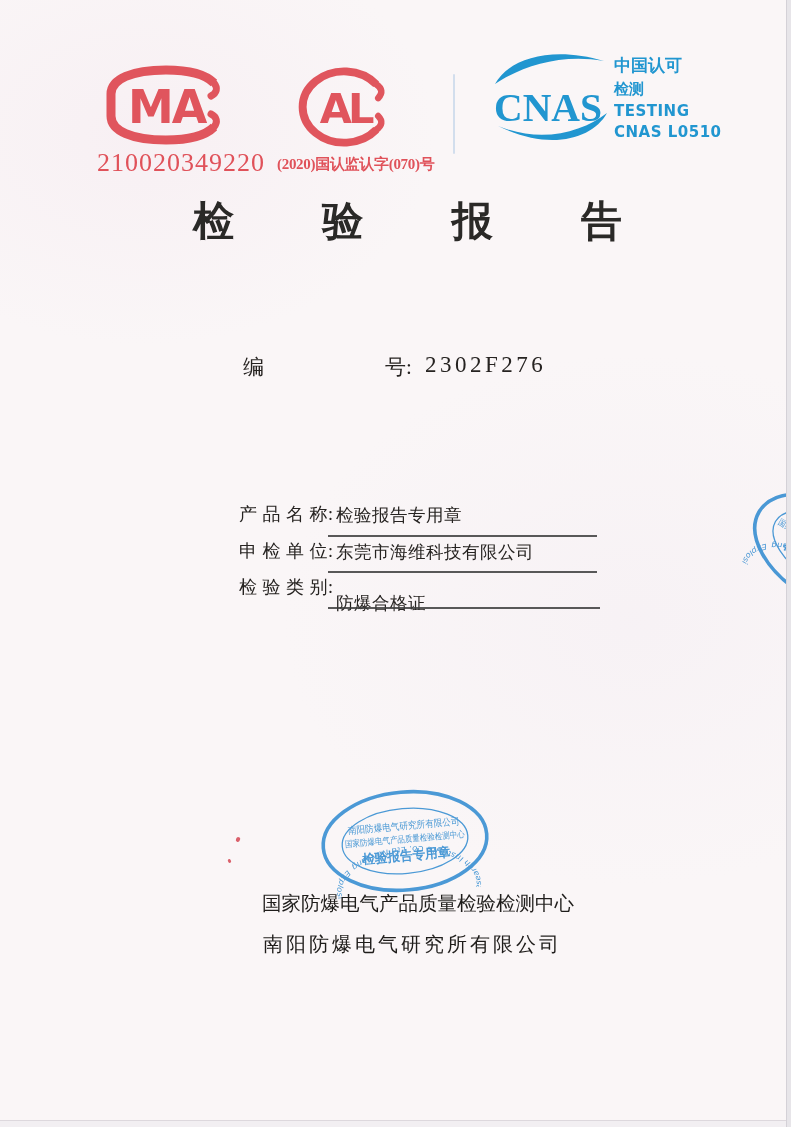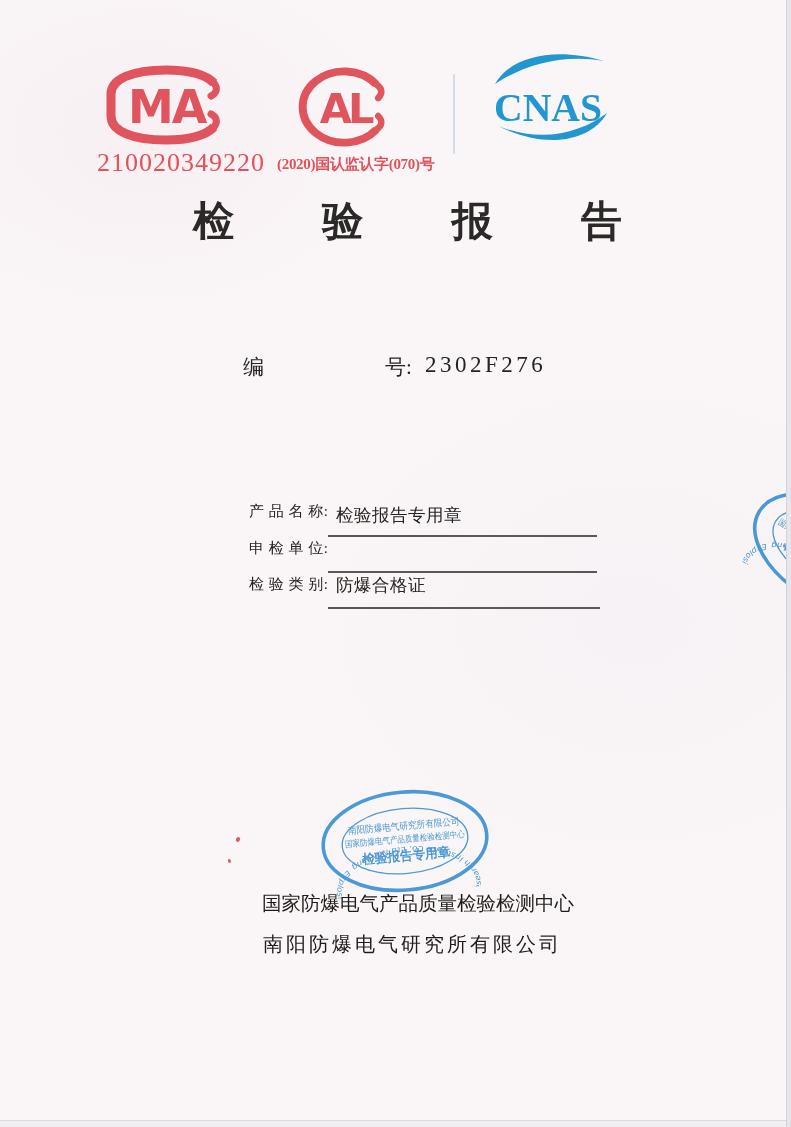--- a/index.html
+++ b/index.html
@@ -36,24 +36,24 @@
   .cnas-col .l4{font-size:15px;font-weight:bold;letter-spacing:.5px;}
   
   .report-title{left:193px;top:201px;width:429px;display:flex;justify-content:space-between;
     font-size:41px;font-weight:600;color:#2a2927;line-height:1;}
   
   .report-no{left:243px;top:353px;height:26px;width:340px;}
   .report-no .c1{position:absolute;left:0;top:0;font-size:21px;}
   .report-no .c2{position:absolute;left:142px;top:0;font-size:21px;}
   .report-no .val{position:absolute;left:182px;top:-1px;font-size:23px;letter-spacing:3.5px;}
   
-  .field-label{left:249px;font-size:15px;letter-spacing:.5px;}
+  .field-label{left:239px;font-size:18px;letter-spacing:.5px;}
   .field-value{left:336px;font-size:17.5px;letter-spacing:.5px;}
   .fl1{top:502px;} .fl2{top:539px;} .fl3{top:575px;}
-  .fv1{top:503px;} .fv2{top:540px;} .fv3{top:573px;}
+  .fv1{top:503px;} .fv2{top:540px;} .fv3{top:591px;}
   .underline{left:328px;width:269px;height:1.5px;background:var(--underline);opacity:.85;}
   .u1{top:535px;} .u2{top:571px;} .u3{top:607px;width:272px;}
   
   .seal{color:var(--seal-blue);mix-blend-mode:multiply;opacity:.92;}
   .seal-main{left:319px;top:789px;transform:rotate(-5deg);}
   .seal-edge{left:744px;top:501px;transform:rotate(30deg);}
   .seal-ring-text{font:italic 7.6px "DejaVu Sans","Liberation Sans",sans-serif;letter-spacing:.4px;fill:currentColor;}
   .seal-cn{fill:currentColor;font-family:"Liberation Serif","DejaVu Serif",serif;}
   
   .footer-l1{left:262px;top:890px;font-size:19.5px;color:#1f1d1b;}
@@ -85,20 +85,26 @@
     <path d="M 80 63 C 86 59, 87 54, 82 49" fill="none" stroke="currentColor" stroke-width="6.5" stroke-linecap="round"></path>
     <text class="mark-letters" x="23" y="56" font-size="42" letter-spacing="-4">AL</text>
   </svg>
   <div class="abs cal-caption">(2020)国认监认字(070)号</div>
 
   <svg class="abs cnas-svg" width="118" height="98" viewBox="0 0 118 98" xmlns="http://www.w3.org/2000/svg">
     <path d="M 3 34 C 18 7, 62 -4, 112 11 C 68 3, 28 17, 3 34 Z" fill="currentColor"></path>
     <path d="M 115 63 C 100 90, 56 101, 6 76 C 50 94, 90 82, 115 63 Z" fill="currentColor"></path>
     <text class="cnas-word" x="2" y="71" font-size="41" textLength="108" lengthAdjust="spacingAndGlyphs">CNAS</text>
   </svg>
+  <div class="abs cnas-col">
+    <div class="l1">中国认可</div>
+    <div class="l2">检测</div>
+    <div class="l3">TESTING</div>
+    <div class="l4">CNAS L0510</div>
+  </div>
 
   <div class="abs scan-line"></div>
 
   <div class="abs report-title">
     <span>检</span>
     <span>验</span>
     <span>报</span>
     <span>告</span>
   </div>
 
@@ -106,20 +112,21 @@
     <span class="c1">编</span>
     <span class="c2">号:</span>
     <span class="val">2302F276</span>
   </div>
 
   <div class="abs field-label fl1">产 品 名 称:</div>
   <div class="abs field-value fv1">检验报告专用章</div>
   <div class="abs underline u1"></div>
 
   <div class="abs field-label fl2">申 检 单 位:</div>
+  <div class="abs field-value fv2">东莞市海维科技有限公司</div>
   <div class="abs underline u2"></div>
 
   <div class="abs field-label fl3">检 验 类 别:</div>
   <div class="abs field-value fv3">防爆合格证</div>
   <div class="abs underline u3"></div>
 
   <div class="abs speck speck1"></div>
   <div class="abs speck speck2"></div>
 
   <svg class="abs seal seal-main" width="172" height="104" viewBox="0 0 172 104" xmlns="http://www.w3.org/2000/svg">

